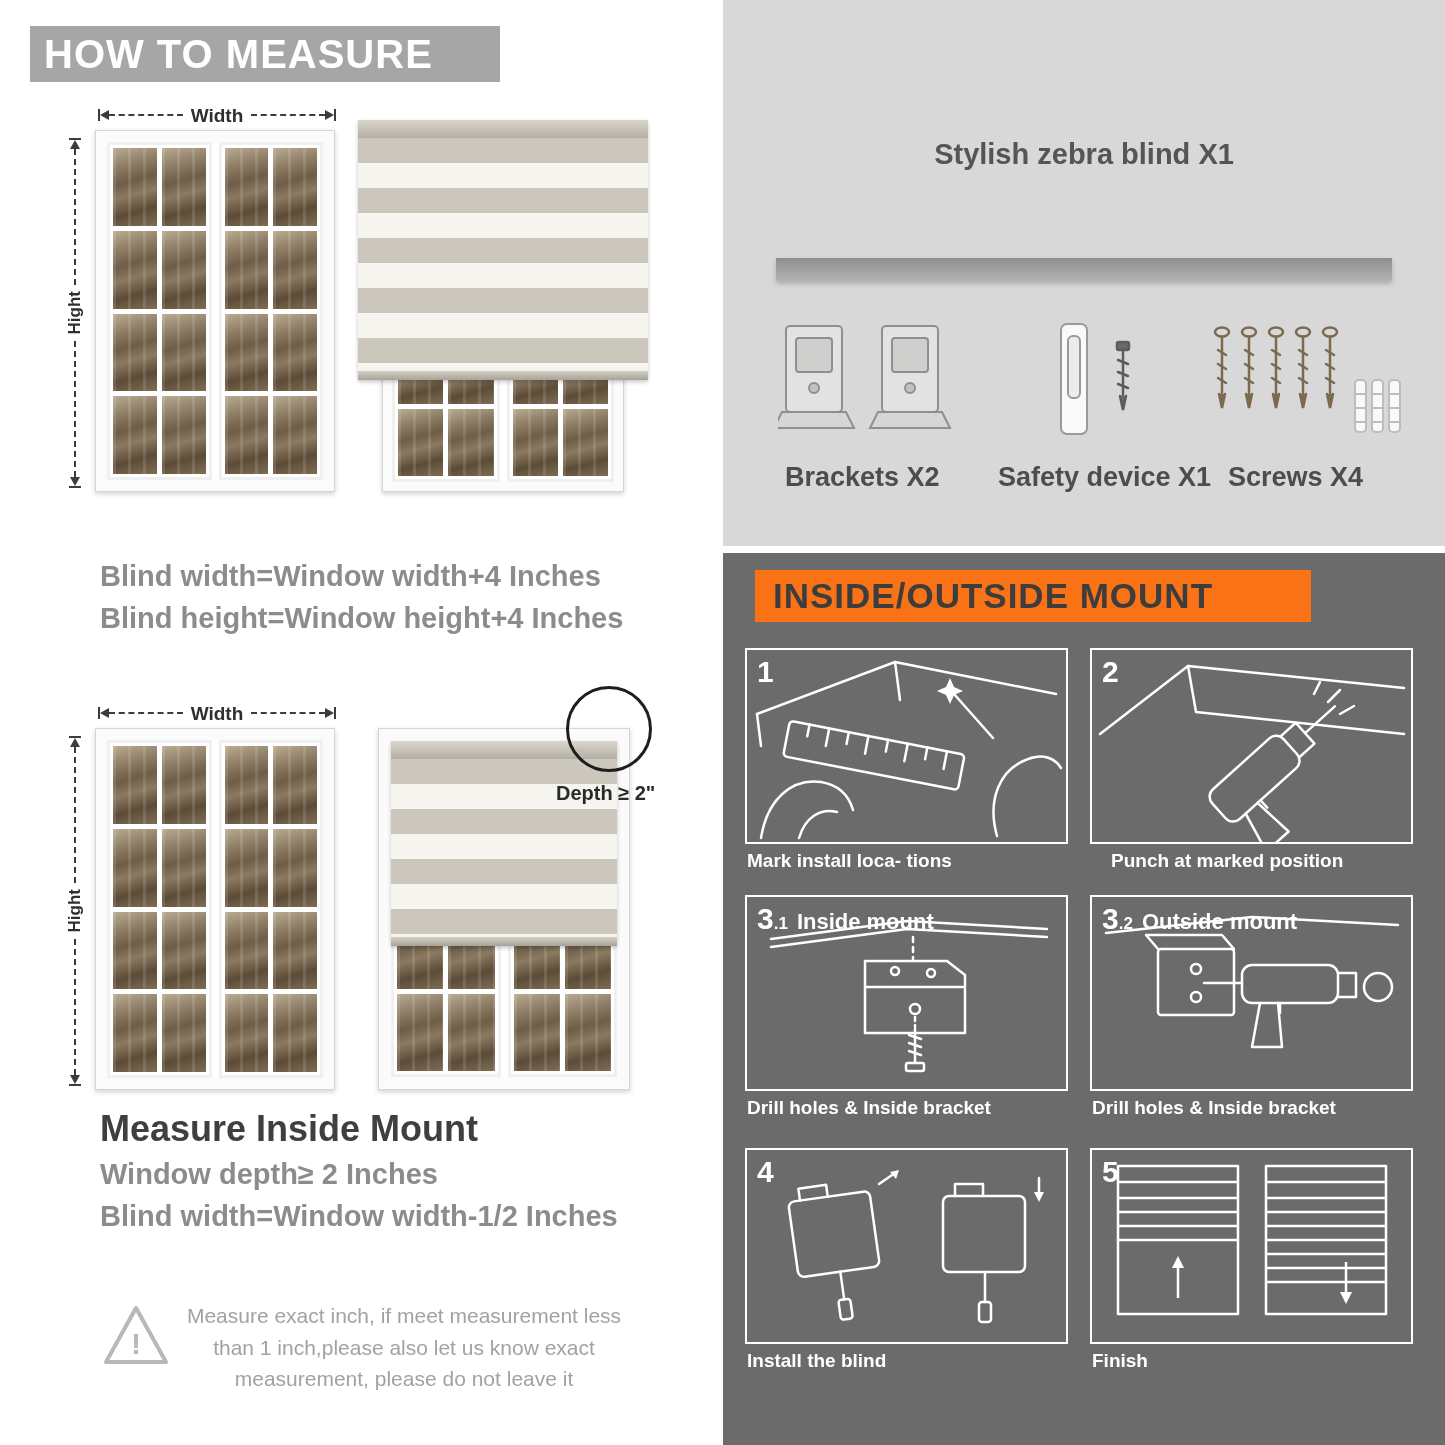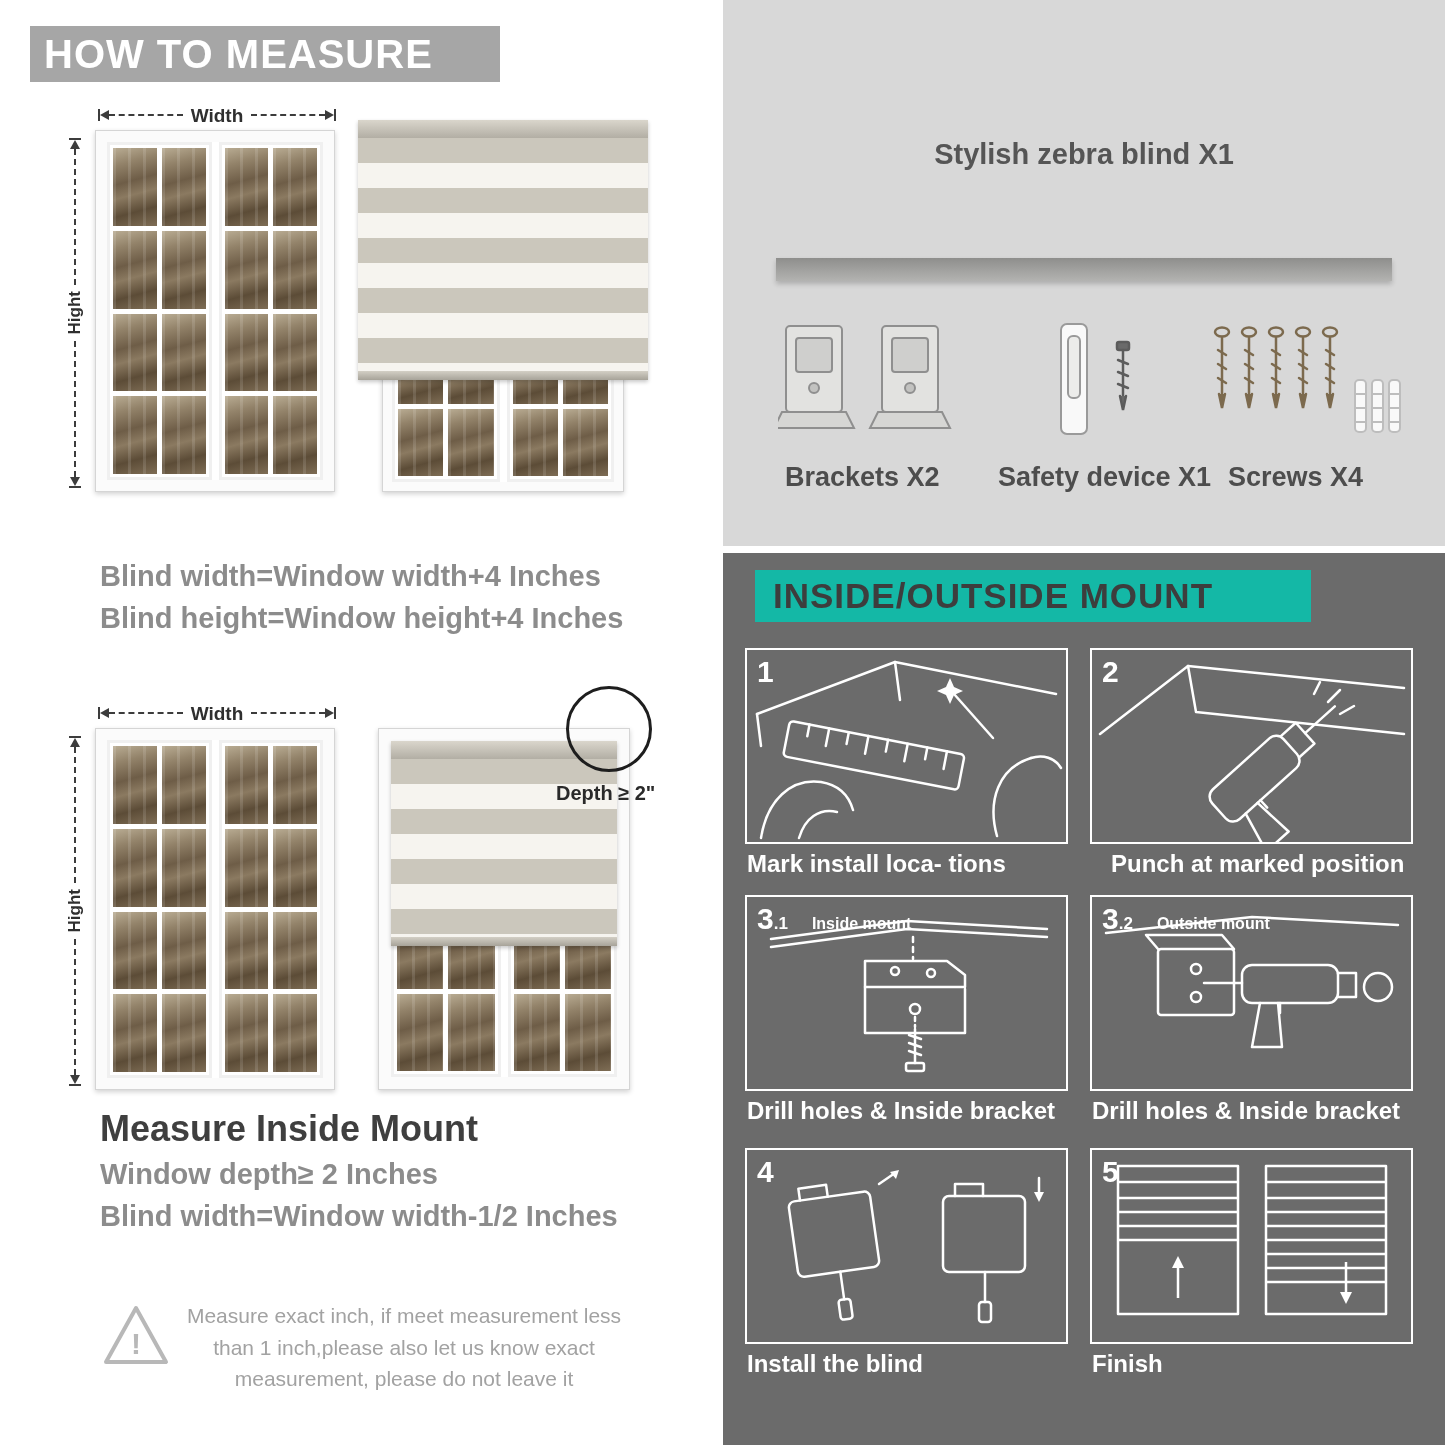--- a/index.html
+++ b/index.html
@@ -9,21 +9,21 @@
   section{position:absolute;}
   .left-col{left:0;top:0;width:710px;height:1445px;background:#fff;}
   .right-top{left:723px;top:0;width:722px;height:546px;background:#d8d8d8;}
   .right-bottom{left:723px;top:553px;width:722px;height:892px;background:#6b6b6b;}
   .abs{position:absolute;}
 
   
   .banner{position:absolute;font-weight:bold;color:#fff;display:flex;align-items:center;white-space:nowrap;}
   .banner-gray{left:30px;top:26px;width:470px;height:56px;background:#a6a6a6;font-size:40px;padding-left:14px;letter-spacing:1px;}
   .banner-light{left:32px;top:26px;width:480px;height:50px;background:#c6c6c6;font-size:37px;padding-left:16px;letter-spacing:2px;}
-  .banner-white{left:32px;top:17px;width:556px;height:52px;background:#14b8a6;color:#3d3d3d;font-size:35px;padding-left:18px;letter-spacing:1px;}
+  .banner-white{left:32px;top:17px;width:556px;height:52px;background:#f97316;color:#3d3d3d;font-size:35px;padding-left:18px;letter-spacing:1px;}
 
   
   .window{position:absolute;background:#fbfbfb;border:1px solid #d5d5d5;box-shadow:0 2px 5px rgba(0,0,0,.18);padding:11px;}
   .sashes{display:flex;gap:7px;width:100%;height:100%;background:#fff;}
   .sash{flex:1;display:grid;grid-template-columns:1fr 1fr;grid-template-rows:repeat(4,1fr);gap:5px;border:3px solid #f0f0f0;background:#fff;padding:3px;}
   .pane{background:repeating-linear-gradient(90deg,rgba(255,255,255,.12) 0 3px,rgba(255,255,255,0) 3px 15px),
         linear-gradient(165deg,#b9ac93 0%,#93836a 20%,#6e5d47 42%,#8b7a61 58%,#5c4c37 78%,#7e6d55 100%);}
 
   
   .zebra{position:absolute;box-shadow:0 2px 4px rgba(0,0,0,.22);}
@@ -59,22 +59,22 @@
             background:repeating-linear-gradient(180deg,rgba(255,255,255,.08) 0 3px,rgba(0,0,0,0) 3px 6px),
             linear-gradient(180deg,#d2d2d0,#aeaeac 70%,#98989 6);}
   .headrail-lip{position:absolute;left:16px;right:16px;top:62px;height:23px;background:linear-gradient(180deg,#8e8e8c,#b3b3b1);box-shadow:0 3px 5px rgba(0,0,0,.2);}
   .item-label{position:absolute;top:462px;font-size:27px;font-weight:bold;color:#4d4d4d;white-space:nowrap;}
 
   
   .panel{position:absolute;width:323px;height:196px;border:2px solid #fff;}
   .pnum{position:absolute;left:10px;top:5px;color:#fff;font-weight:bold;display:flex;align-items:baseline;z-index:2;}
   .pnum .n{font-size:30px;}
   .pnum .psub{font-size:17px;}
-  .pnum .plabel{font-size:16px;margin-left:24px;}
-  .caption{position:absolute;color:#fff;font-weight:bold;font-size:24px;white-space:nowrap;}
+  .pnum .plabel{font-size:22px;margin-left:9px;}
+  .caption{position:absolute;color:#fff;font-weight:bold;font-size:19px;white-space:nowrap;}
   .art{position:absolute;left:0;top:0;width:100%;height:100%;}
 </style>
 </head>
 <body>
 
 <div class="page">
 
   <section class="left-col">
 
     <div class="banner banner-gray">HOW TO MEASURE</div>

